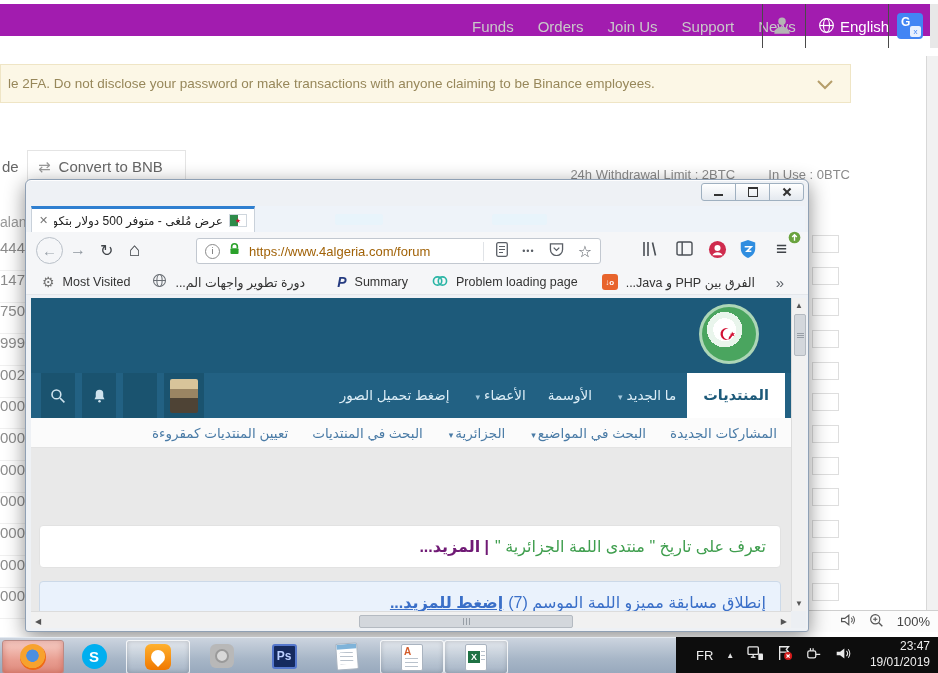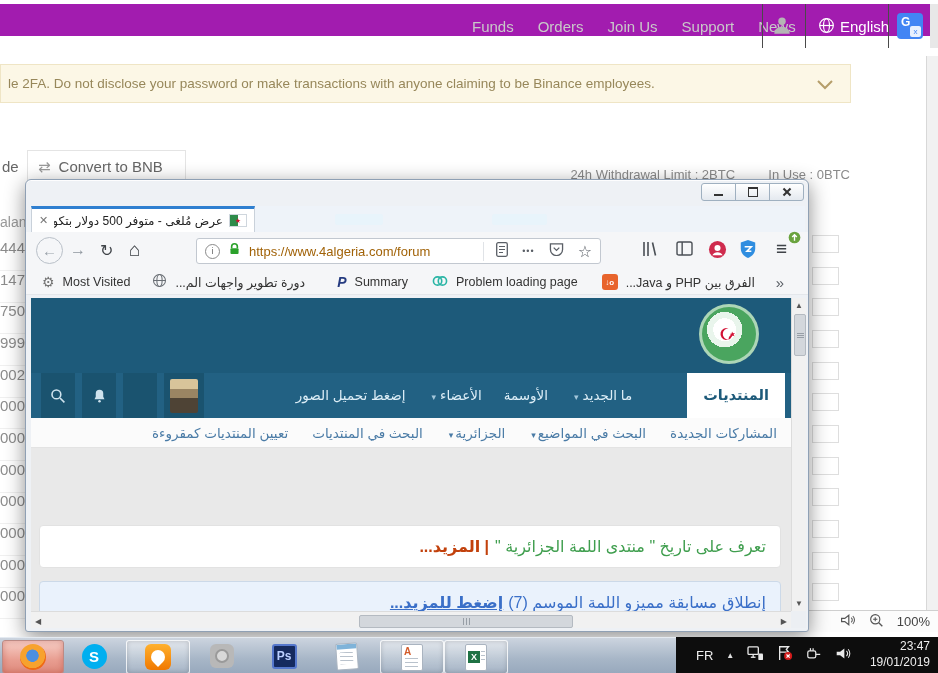--- a/index.html
+++ b/index.html
@@ -75,21 +75,21 @@
   .flogotxt{position:absolute;left:410px;top:20px;width:250px;text-align:right;color:#fff;}
   .flogocirc{position:absolute;left:668px;top:6px;width:60px;height:60px;border-radius:50%;
     background:radial-gradient(circle at 42% 42%,#ffffff 0 26%,#e9f5ec 26% 40%,#4aa55f 40% 78%,#2d7f45 100%);
     border:3px solid rgba(255,255,255,.55);box-sizing:border-box;display:flex;align-items:center;justify-content:center;}
   .fmenu{position:absolute;left:0;top:75px;width:760px;height:45px;background:#226183;}
   .ftiles{position:absolute;left:10px;top:0;height:45px;display:flex;gap:7px;}
   .ftile{width:34px;height:45px;background:#1a536f;display:flex;align-items:center;justify-content:center;}
   .avatarimg{width:28px;height:34px;border-radius:2px;
     background:linear-gradient(#d8c49a 0 30%,#9a8563 30% 55%,#4e4335 55% 100%);}
   .fnav{position:absolute;right:6px;top:0;height:45px;display:flex;direction:rtl;align-items:stretch;}
-  .fnav .active{background:#fff;color:#1d5a7a;font-weight:bold;font-size:14.5px;line-height:45px;padding:0 16px;margin-left:44px;}
+  .fnav .active{background:#fff;color:#1d5a7a;font-weight:bold;font-size:14.5px;line-height:45px;padding:0 16px;}
   .fnavitem{color:#ddeef7;font-size:13.5px;line-height:45px;padding:0 11px;white-space:nowrap;}
   .chev{color:#a3c6da;font-size:9px;margin:0 4px;}
   .fsubnav{position:absolute;left:0;top:120px;width:760px;height:30px;background:#fbfbfb;border-bottom:1px solid #e3e3e3;
     display:flex;direction:rtl;align-items:center;gap:24px;padding-right:14px;box-sizing:border-box;
     font-size:13.5px;color:#4a7ba6;}
   .fsubnav .chev{color:#4a7ba6;margin:0 2px;}
   .graybg{position:absolute;left:0;top:150px;width:760px;height:163px;background:#e9e9e9;}
   .box1{position:absolute;left:8px;top:158px;width:742px;height:56px;background:#e7f0f9;border:1px solid #ccd9e8;
     border-radius:4px;display:flex;direction:rtl;align-items:center;justify-content:center;gap:10px;box-sizing:border-box;
     color:#3b76a8;font-size:20px;}
@@ -425,21 +425,21 @@
         <span><span>الجزائرية</span><span class="chev">▾</span></span>
         <span>البحث في المنتديات</span>
         <span>تعيين المنتديات كمقروءة</span>
       </div>
 
       <div class="graybg"></div>
 
 
       <div class="box2">
         <span style="color:#3f9e4e;">تعرف على تاريخ " منتدى اللمة الجزائرية "</span>
-        <span style="color:#c2410c;font-weight:bold;margin:0 6px;">| المزيد...</span>
+        <span style="color:#701a75;font-weight:bold;margin:0 6px;">| المزيد...</span>
       </div>
 
       <div class="box3">
         <span style="font-weight:normal;">إنطلاق</span>
         <span style="margin:0 5px;">مسابقة مميزو اللمة الموسم (7)</span>
         <span style="font-weight:bold;text-decoration:underline;">إضغط للمزيد...</span>
       </div>
     </div>
 
     <div class="a vscroll">

